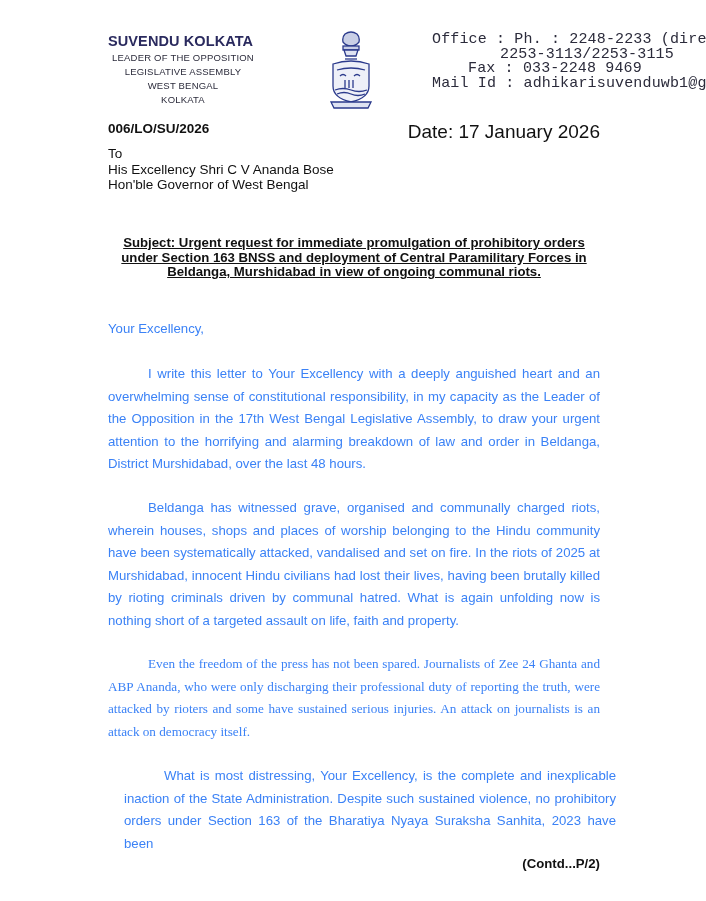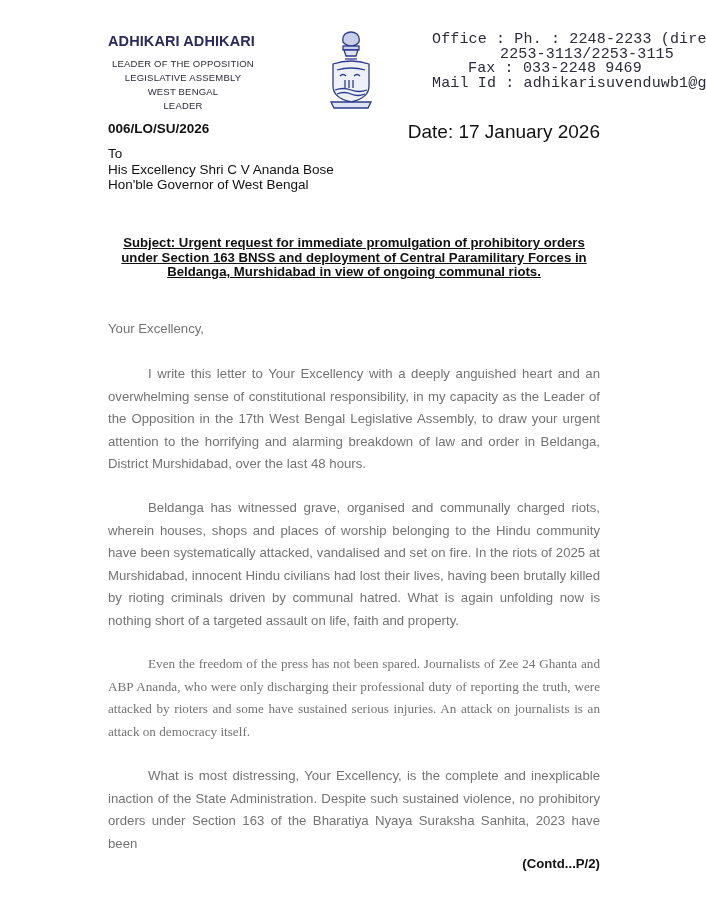--- a/index.html
+++ b/index.html
@@ -8,21 +8,21 @@
       font-family: "Liberation Sans", sans-serif; color: #111111;
     }
     .letterhead-left {
       position: absolute; left: 108px; top: 33px; width: 150px; text-align: center;
     }
     .lh-name {
       font-family: "Liberation Sans", sans-serif; font-weight: bold;
       font-size: 14.5px; color: #2a2a5e; letter-spacing: 0.1px; text-align: left;
     }
     .lh-line { font-size: 9.5px; color: #2b2b3b; line-height: 14px; letter-spacing: 0.2px; }
-    .lh-line.first { margin-top: 8px; }
+    .lh-line.first { margin-top: 2px; }
 
     .emblem { position: absolute; left: 325px; top: 30px; width: 52px; height: 82px; }
 
     .contact {
       position: absolute; left: 432px; top: 33px; font-size: 15px; color: #2b2b3b;
       line-height: 14.5px; letter-spacing: 0.15px; font-family: Liberation Mono, monospace;
     }
     .contact .row { white-space: nowrap; }
     .contact .indent1 { padding-left: 68px; }
     .contact .indent2 { padding-left: 36px; }
@@ -32,40 +32,40 @@
 
     .addressee { position: absolute; left: 108px; top: 146px; font-weight: normal; font-size: 13.5px; line-height: 15.5px; }
 
     .subject {
       position: absolute; left: 108px; top: 236px; width: 492px; text-align: center;
       font-weight: bold; font-size: 13.2px; line-height: 14.6px; text-decoration: underline;
     }
 
     .body-text {
       position: absolute; left: 108px; width: 492px; font-size: 13.2px; line-height: 22.5px;
-      text-align: justify; color: #737373;
+      text-align: justify; color: #3b82f6;
     }
     .salutation { top: 318px; }
     .p1 { top: 363px; }
     .p2 { top: 497px; }
     .p3 { top: 653px; font-family: Liberation Serif, serif; }
-    .p4 { top: 765px; }
+    .p4 { top: 765px; margin-left: 16px; }
     .indent { text-indent: 40px; }
 
     .contd { position: absolute; right: 106px; top: 856px; font-weight: bold; font-size: 13.2px; }
   </style>
 </head>
 <body>
 
 <div class="letterhead-left">
-  <div class="lh-name">ADHIKARI ADHIKARI</div>
+  <div class="lh-name">SUVENDU KOLKATA</div>
   <div class="lh-line first">LEADER OF THE OPPOSITION</div>
   <div class="lh-line">LEGISLATIVE ASSEMBLY</div>
   <div class="lh-line">WEST BENGAL</div>
-  <div class="lh-line">LEADER</div>
+  <div class="lh-line">KOLKATA</div>
 </div>
 
 <div class="emblem">
   <svg width="52" height="82" viewBox="0 0 52 82">
     <g fill="none" stroke="#2b3a8c" stroke-width="1.3">
 
       <path d="M20 4 q6 -4 12 0 q3 3 2 8 q-3 4 -8 4 q-5 0 -8 -4 q-1 -5 2 -8z" fill="#c9cfe6"></path>
       <rect x="18" y="16" width="16" height="4" fill="#c9cfe6"></rect>
       <path d="M19 20 l14 0 l-2 6 l-10 0z" fill="#dfe3f2"></path>
       <line x1="20" y1="29" x2="32" y2="29"></line>

